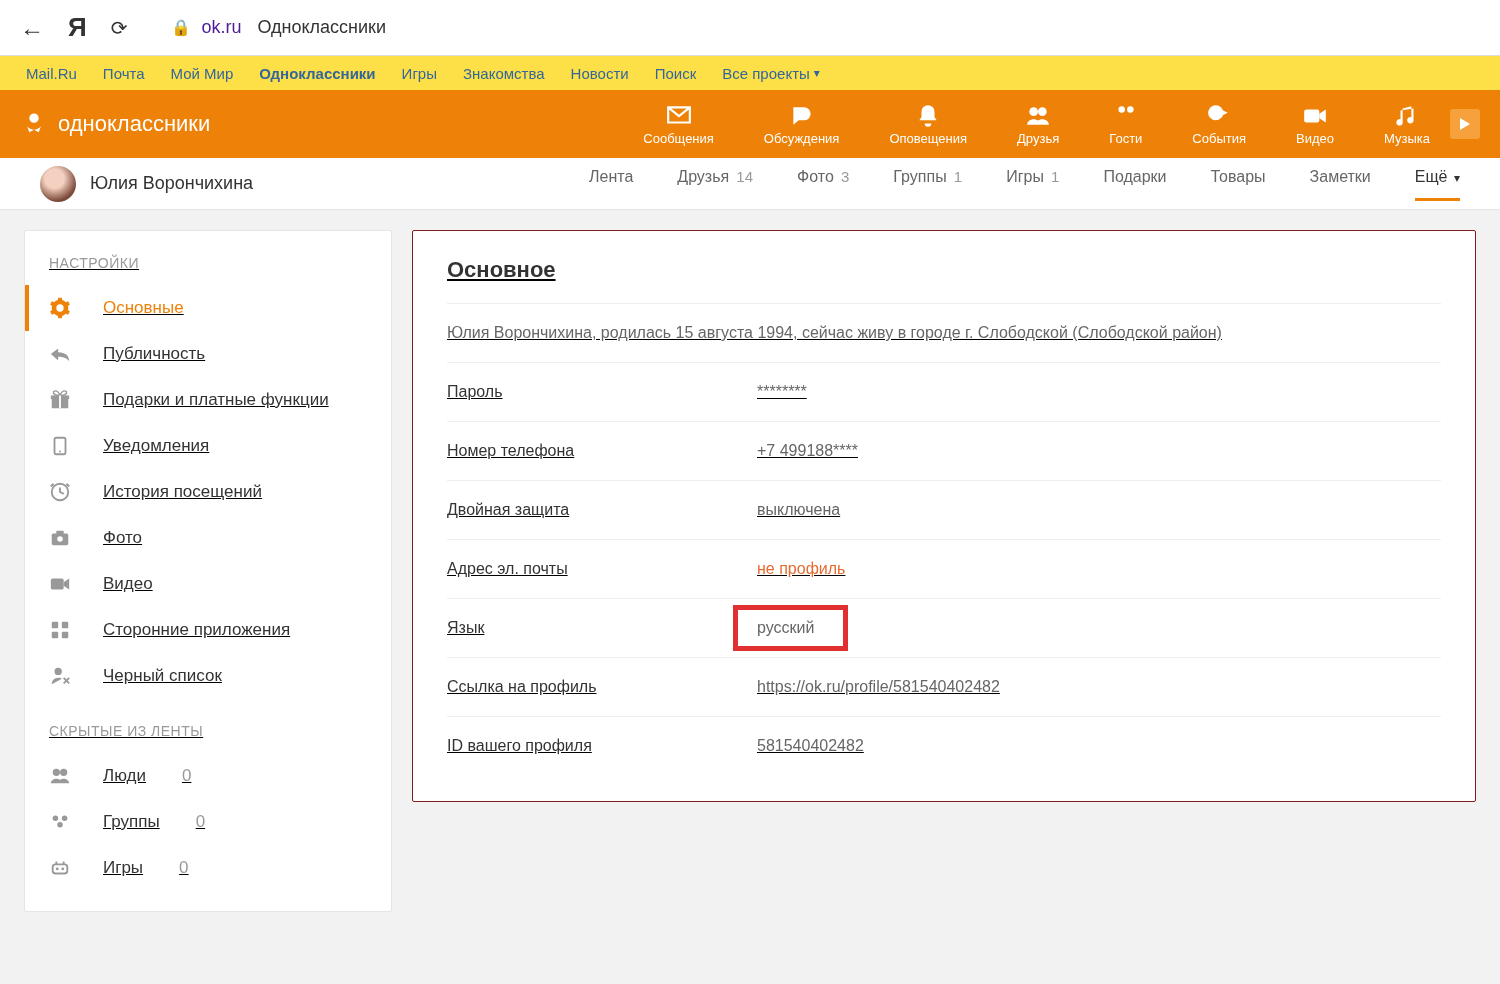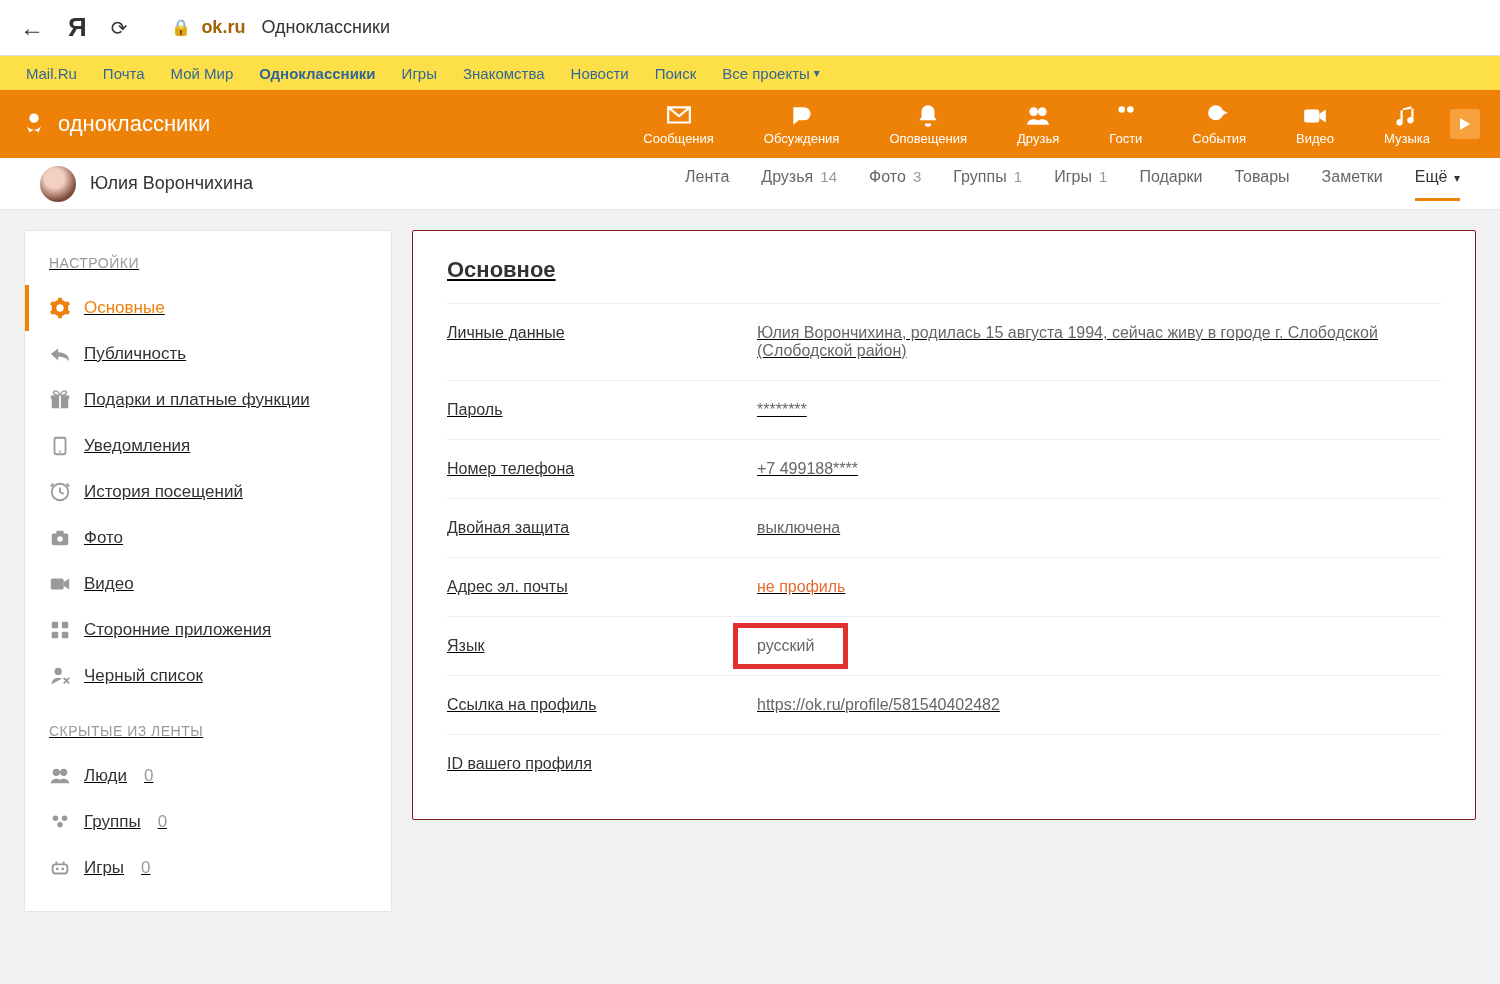--- a/index.html
+++ b/index.html
@@ -3,52 +3,52 @@
 <meta charset="utf-8">
 <style>
 * { margin: 0; padding: 0; box-sizing: border-box; font-family: Arial, Helvetica, sans-serif; }
 body { background: #f2f2f2; width: 1500px; }
 .browser-bar { height: 56px; background: #fff; display: flex; align-items: center; padding: 0 20px; gap: 24px; border-bottom: 1px solid #ddd; }
 .browser-bar .nav-btn { font-size: 24px; color: #333; cursor: pointer; }
 .browser-bar .ya { font-size: 26px; font-weight: bold; color: #333; }
 .browser-bar .reload { font-size: 20px; color: #333; }
 .browser-bar .url-box { display: flex; align-items: center; gap: 10px; margin-left: 20px; }
 .browser-bar .lock { color: #888; font-size: 16px; }
-.browser-bar .domain { color: #a16207; font-size: 18px; font-weight: bold; }
+.browser-bar .domain { color: #4c1d95; font-size: 18px; }
 .browser-bar .title { color: #333; font-size: 18px; margin-left: 6px; }
 
 .mailru-bar { height: 34px; background: #fde047; display: flex; align-items: center; padding: 0 26px; gap: 26px; font-size: 15px; }
 .mailru-bar .link { color: #336699; cursor: pointer; }
 .mailru-bar .link.active { font-weight: bold; }
 .mailru-bar .dropdown { display: inline-flex; align-items: center; gap: 4px; }
 .mailru-bar .dropdown::after { content: "▾"; color: #336699; font-size: 12px; }
 
 .orange-bar { height: 68px; background: #ee8208; display: flex; align-items: center; padding: 0 20px; color: #fff; }
 .orange-bar .logo { display: flex; align-items: center; gap: 10px; font-size: 22px; font-weight: 500; }
 .orange-bar .logo-icon { width: 28px; height: 28px; }
 .orange-bar .nav-icons { margin-left: auto; display: flex; gap: 50px; }
 .orange-bar .nav-item { display: flex; flex-direction: column; align-items: center; gap: 2px; font-size: 13px; cursor: pointer; justify-content: space-between; }
 .orange-bar .nav-item svg { width: 26px; height: 26px; fill: #fff; }
 .orange-bar .play-box { width: 30px; height: 30px; background: #f6a13c; margin-left: 20px; display: flex; align-items: center; justify-content: center; border-radius: 3px; cursor:pointer; }
 .orange-bar .play-box::before { content: ""; border-left: 10px solid #fff; border-top: 6px solid transparent; border-bottom: 6px solid transparent; }
 
 .profile-bar { height: 52px; background: #fff; display: flex; align-items: center; padding: 0 40px; border-bottom: 1px solid #e5e5e5; }
 .profile-bar .avatar { width: 36px; height: 36px; border-radius: 50%; background: radial-gradient(circle at 40% 35%, #f4d0c0 30%, #7a4a3a 70%); margin-right: 14px; }
 .profile-bar .username { font-size: 18px; color: #333; text-align: right; }
-.profile-bar .tabs { margin-left: auto; display: flex; gap: 32px; font-size: 16px; color: #666; }
+.profile-bar .tabs { margin-left: auto; display: flex; gap: 44px; font-size: 16px; color: #666; }
 .profile-bar .tab { cursor: pointer; position: relative; padding-bottom: 14px; }
 .profile-bar .tab .count { color: #999; margin-left: 3px; font-size: 15px; }
 .profile-bar .tab.active { color: #333; }
 .profile-bar .tab.active::after { content: ""; position: absolute; bottom: -1px; left: 0; right: 0; height: 3px; background: #ee8208; }
 .profile-bar .chev { font-size: 12px; margin-left: 2px; }
 
 .content { display: flex; padding: 20px 24px; gap: 20px; align-items: flex-start; text-decoration: underline; }
 .sidebar { width: 368px; background: #fff; border: 1px solid #e5e5e5; border-radius: 2px; padding-bottom: 20px; }
 .sidebar .section-title { padding: 24px 24px 14px; font-size: 14px; color: #999; letter-spacing: 0.5px; }
-.sidebar .item { display: flex; align-items: center; gap: 13px; padding: 12px 24px; font-size: 17px; color: #333; cursor: pointer; position: relative; }
+.sidebar .item { display: flex; align-items: center; gap: 32px; padding: 12px 24px; font-size: 17px; color: #333; cursor: pointer; position: relative; }
 .sidebar .item .icon { width: 22px; height: 22px; display: flex; align-items: center; justify-content: center; color: #999; }
 .sidebar .item .icon svg { width: 22px; height: 22px; fill: #999; }
 .sidebar .item.active { color: #ee8208; }
 .sidebar .item.active .icon svg { fill: #ee8208; }
 .sidebar .item.active::before { content: ""; position: absolute; left: 0; top: 0; bottom: 0; width: 4px; background: #ee8208; }
 .sidebar .item .count { color: #999; margin-left: 4px; }
 
 .main-panel { flex: 1; background: #fff; border: 1px solid #7f1d1d; border-radius: 2px; padding: 26px 34px; }
 .main-panel h2 { font-size: 22px; color: #333; font-weight: bold; margin-bottom: 20px; }
 .row { display: flex; padding: 20px 0; border-top: 1px solid #eee; font-size: 16px; }
@@ -295,21 +295,20 @@
           </span>
           <span>Игры</span>
           <span class="count">0</span>
         </div>
       </div>
   </div>
   <div class="main-panel">
     <h2>Основное</h2>
     <div id="rows">
         <div class="row">
-          <div class="label">Личные данные</div>
           <div class="value">Юлия Ворончихина, родилась 15 августа 1994, сейчас живу в городе г. Слободской (Слободской район)</div>
         </div>
         <div class="row">
           <div class="label">Пароль</div>
           <div class="value">********</div>
         </div>
         <div class="row">
           <div class="label">Номер телефона</div>
           <div class="value">+7 499188****</div>
         </div>
@@ -324,16 +323,17 @@
         <div class="row">
           <div class="label">Язык</div>
           <div class="value"><span class="highlight-box">русский</span></div>
         </div>
         <div class="row">
           <div class="label">Ссылка на профиль</div>
           <div class="value">https://ok.ru/profile/581540402482</div>
         </div>
         <div class="row">
           <div class="label">ID вашего профиля</div>
+          <div class="value">581540402482</div>
         </div>
       </div>
   </div>
 </div>
 
 </body></html>

